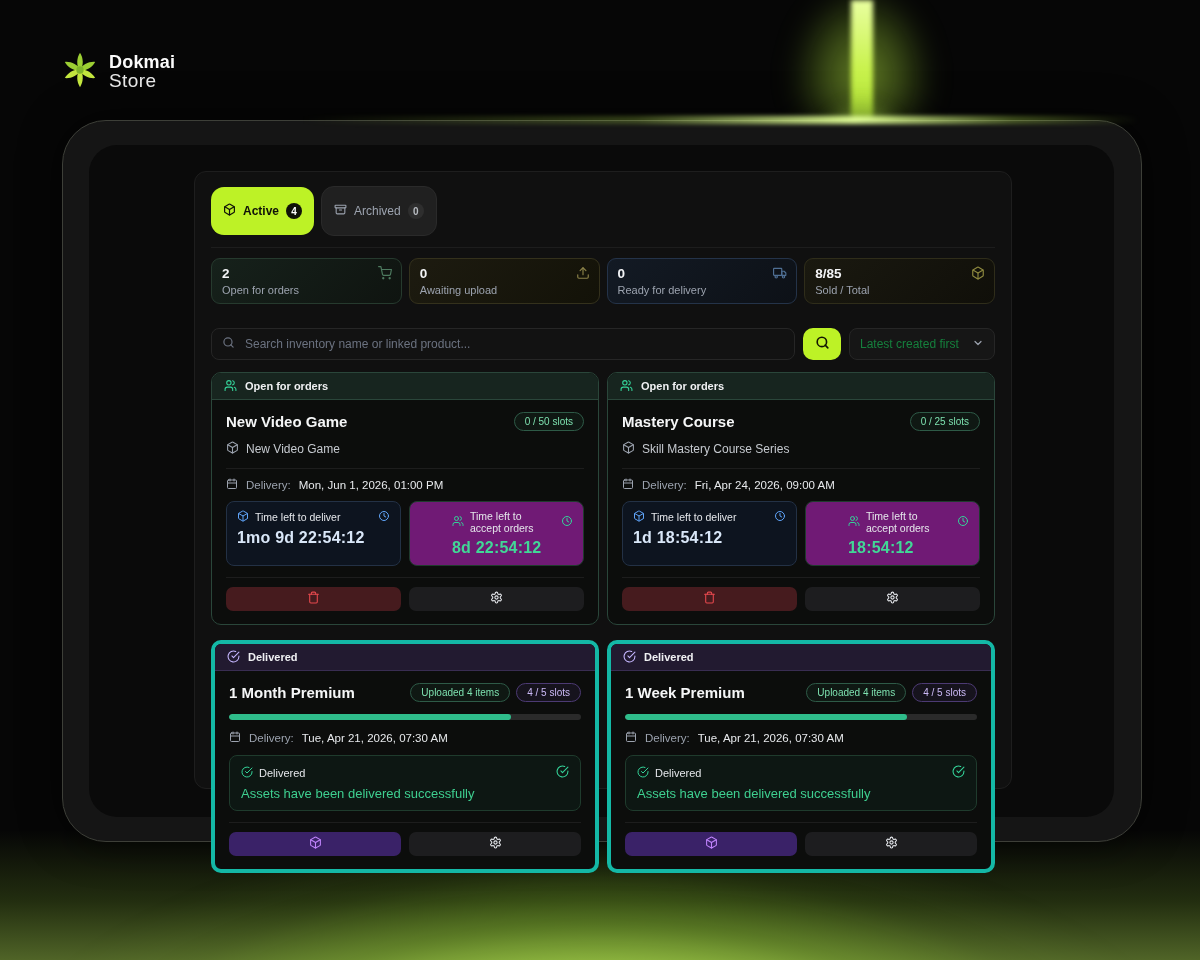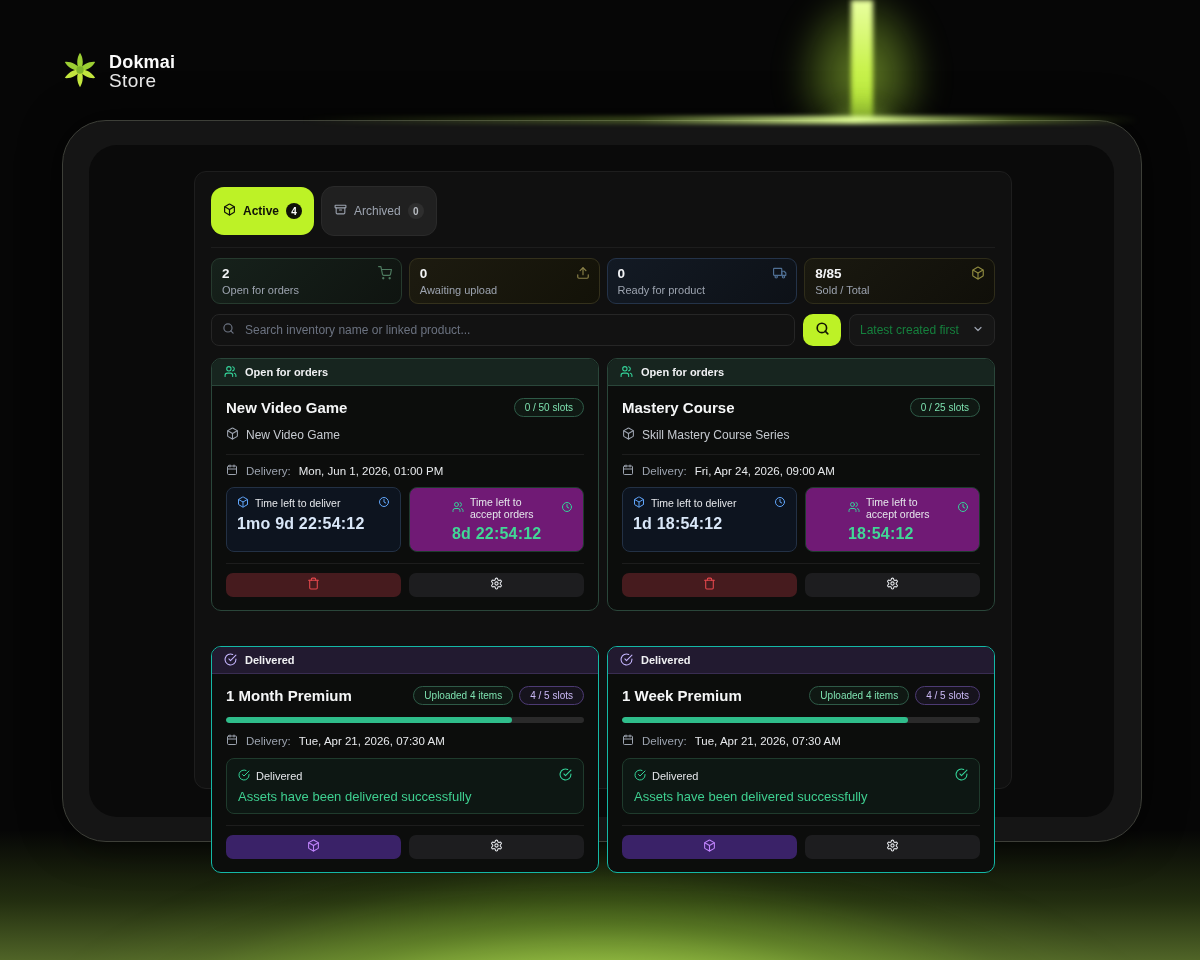--- a/index.html
+++ b/index.html
@@ -52,31 +52,31 @@
   .stats{display:grid;grid-template-columns:repeat(4,1fr);gap:7px;margin-top:10px;}
   .stat{position:relative;height:46px;border-radius:9px;padding:7px 10px;box-sizing:border-box;}
   .stat .v{color:#f3f4f6;font-size:13.5px;font-weight:700;}
   .stat .l{color:#9ca3af;font-size:11px;margin-top:3px;}
   .stat .ic-tr{position:absolute;top:7px;right:9px;}
   .stat.s-green{background:linear-gradient(135deg,#16211b,#0f1410);border:1px solid #263a2e;}
   .stat.s-amber{background:linear-gradient(135deg,#1d1b10,#131208);border:1px solid #34311c;}
   .stat.s-blue{background:linear-gradient(135deg,#131a24,#0d1117);border:1px solid #243349;}
   .stat.s-yellow{background:linear-gradient(135deg,#1a1910,#100f09);border:1px solid #2f2d1a;}
 
-  .search-row{display:flex;gap:8px;margin-top:10px;align-items:center;}
+  .search-row{display:flex;gap:8px;margin-top:24px;align-items:center;}
   .search-box{flex:1;display:flex;align-items:center;gap:8px;height:32px;background:#121212;border:1px solid #262626;border-radius:8px;padding:0 10px;box-sizing:border-box;}
   .search-box input{flex:1;background:transparent;border:none;outline:none;color:#cfd3d9;font-size:12px;font-family:"Liberation Sans",sans-serif;}
   .search-box input::placeholder{color:#6b7280;}
   .search-btn{width:38px;height:32px;background:#bdf226;border-radius:10px;display:flex;align-items:center;justify-content:center;cursor:pointer;}
   .sort-select{width:146px;height:32px;background:#161616;border:1px solid #262626;border-radius:8px;display:flex;align-items:center;justify-content:space-between;padding:0 10px;box-sizing:border-box;color:#15803d;font-size:12px;cursor:pointer;}
 
   .cards{display:grid;grid-template-columns:1fr 1fr;gap:15px 8px;margin-top:12px;}
   .card{border-radius:10px;background:#0c0d0c;overflow:hidden;}
   .card.open{border:1px solid #2a463a;}
-  .card.delivered{border:1px solid #14b8a6;margin-top:20px;}
+  .card.delivered{border:4px solid #14b8a6;}
   .card-head{display:flex;align-items:center;gap:8px;height:26px;padding:0 12px;font-size:11px;font-weight:700;color:#f0f1f3;}
   .card.open .card-head{background:#17251f;border-bottom:1px solid #2a463a;}
   .card.delivered .card-head{background:#221a30;border-bottom:1px solid #392d52;}
   .card-body{padding:12px 14px 13px 14px;}
   .title-row{display:flex;align-items:center;justify-content:space-between;gap:8px;}
   .card-title{color:#f5f6f7;font-size:15px;font-weight:700;}
   .pills{display:flex;gap:6px;}
   .pill{font-size:10px;padding:3px 10px;border-radius:999px;white-space:nowrap;}
   .pill.green{border:1px solid #2e5a47;color:#7ee2b0;background:rgba(35,80,58,.18);}
   .pill.purple{border:1px solid #4c3a73;color:#cbb9f6;background:rgba(70,50,110,.18);}
@@ -192,21 +192,21 @@
             <span class="ic ic-tr">
               <svg width="14" height="14" viewBox="0 0 24 24" fill="none" stroke="#8a8148" stroke-width="2" stroke-linecap="round" stroke-linejoin="round">
                   <path d="M21 15v4a2 2 0 0 1-2 2H5a2 2 0 0 1-2-2v-4"></path>
                   <polyline points="17 8 12 3 7 8"></polyline>
                   <line x1="12" y1="3" x2="12" y2="15"></line>
                 </svg>
             </span>
           </div>
           <div class="stat s-blue">
             <div class="v">0</div>
-            <div class="l">Ready for product</div>
+            <div class="l">Ready for delivery</div>
             <span class="ic ic-tr">
               <svg width="14" height="14" viewBox="0 0 24 24" fill="none" stroke="#4f6f94" stroke-width="2" stroke-linecap="round" stroke-linejoin="round">
                   <rect x="1" y="4" width="14" height="12" rx="1"></rect>
                   <path d="M15 9h4l3 3v4h-7V9z"></path>
                   <circle cx="5.5" cy="18.5" r="2"></circle>
                   <circle cx="18" cy="18.5" r="2"></circle>
                 </svg>
             </span>
           </div>
           <div class="stat s-yellow">

